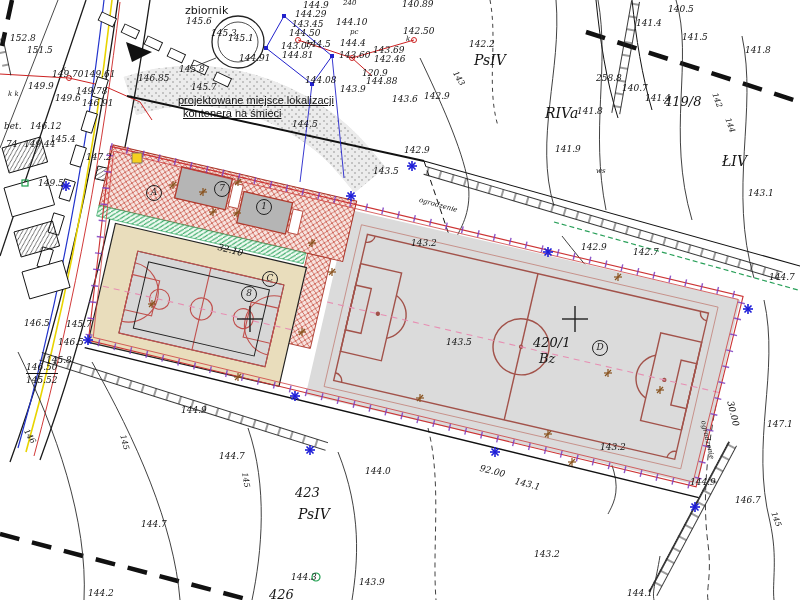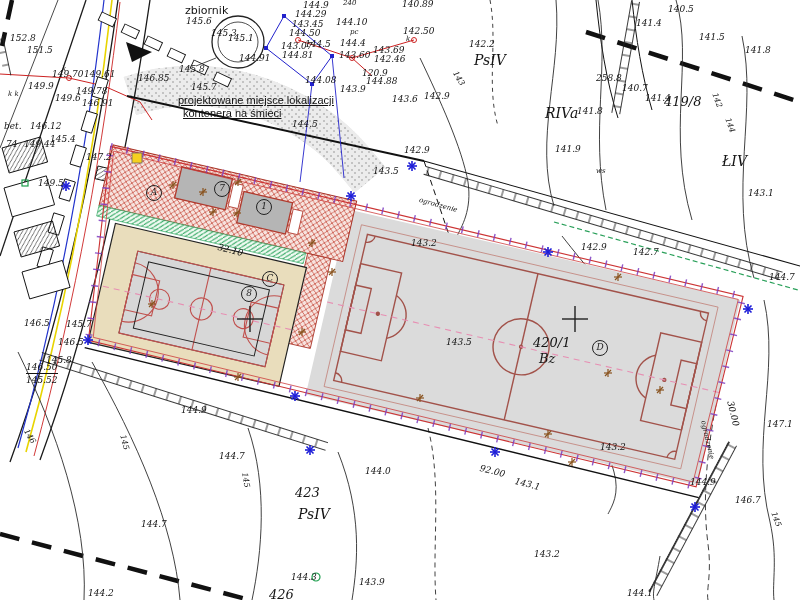--- a/index.html
+++ b/index.html
@@ -313,21 +313,21 @@
       <span class="lbl e" style="left: 402px; top: 0px;">140.89</span>
       <span class="lbl e" style="left: 292px; top: 120px;">144.5</span>
       <span class="lbl e" style="left: 392px; top: 95px;">143.6</span>
       <span class="lbl e" style="left: 424px; top: 92px;">142.9</span>
       <span class="lbl e" style="left: 469px; top: 40px;">142.2</span>
       <span class="lbl lu" style="left: 474px; top: 53px;">PsIV</span>
       <span class="lbl e" style="left: 404px; top: 146px;">142.9</span>
       <span class="lbl e" style="left: 373px; top: 167px;">143.5</span>
       <span class="lbl e" style="left: 636px; top: 19px;">141.4</span>
       <span class="lbl e" style="left: 668px; top: 5px;">140.5</span>
-      <span class="lbl e" style="left: 699px; top: 33px; text-align: right;">141.5</span>
+      <span class="lbl e" style="left: 682px; top: 33px; text-align: right;">141.5</span>
       <span class="lbl e" style="left: 745px; top: 46px;">141.8</span>
       <span class="lbl e" style="left: 596px; top: 74px;">258.8</span>
       <span class="lbl e" style="left: 622px; top: 84px;">140.7</span>
       <span class="lbl e" style="left: 645px; top: 94px;">141.4</span>
       <span class="lbl p" style="left: 664px; top: 95px;">419/8</span>
       <span class="lbl lu" style="left: 545px; top: 106px;">RIVa</span>
       <span class="lbl e" style="left: 577px; top: 107px;">141.8</span>
       <span class="lbl e" style="left: 555px; top: 145px;">141.9</span>
       <span class="lbl lu" style="left: 722px; top: 154px;">ŁIV</span>
       <span class="lbl e" style="left: 748px; top: 189px;">143.1</span>

